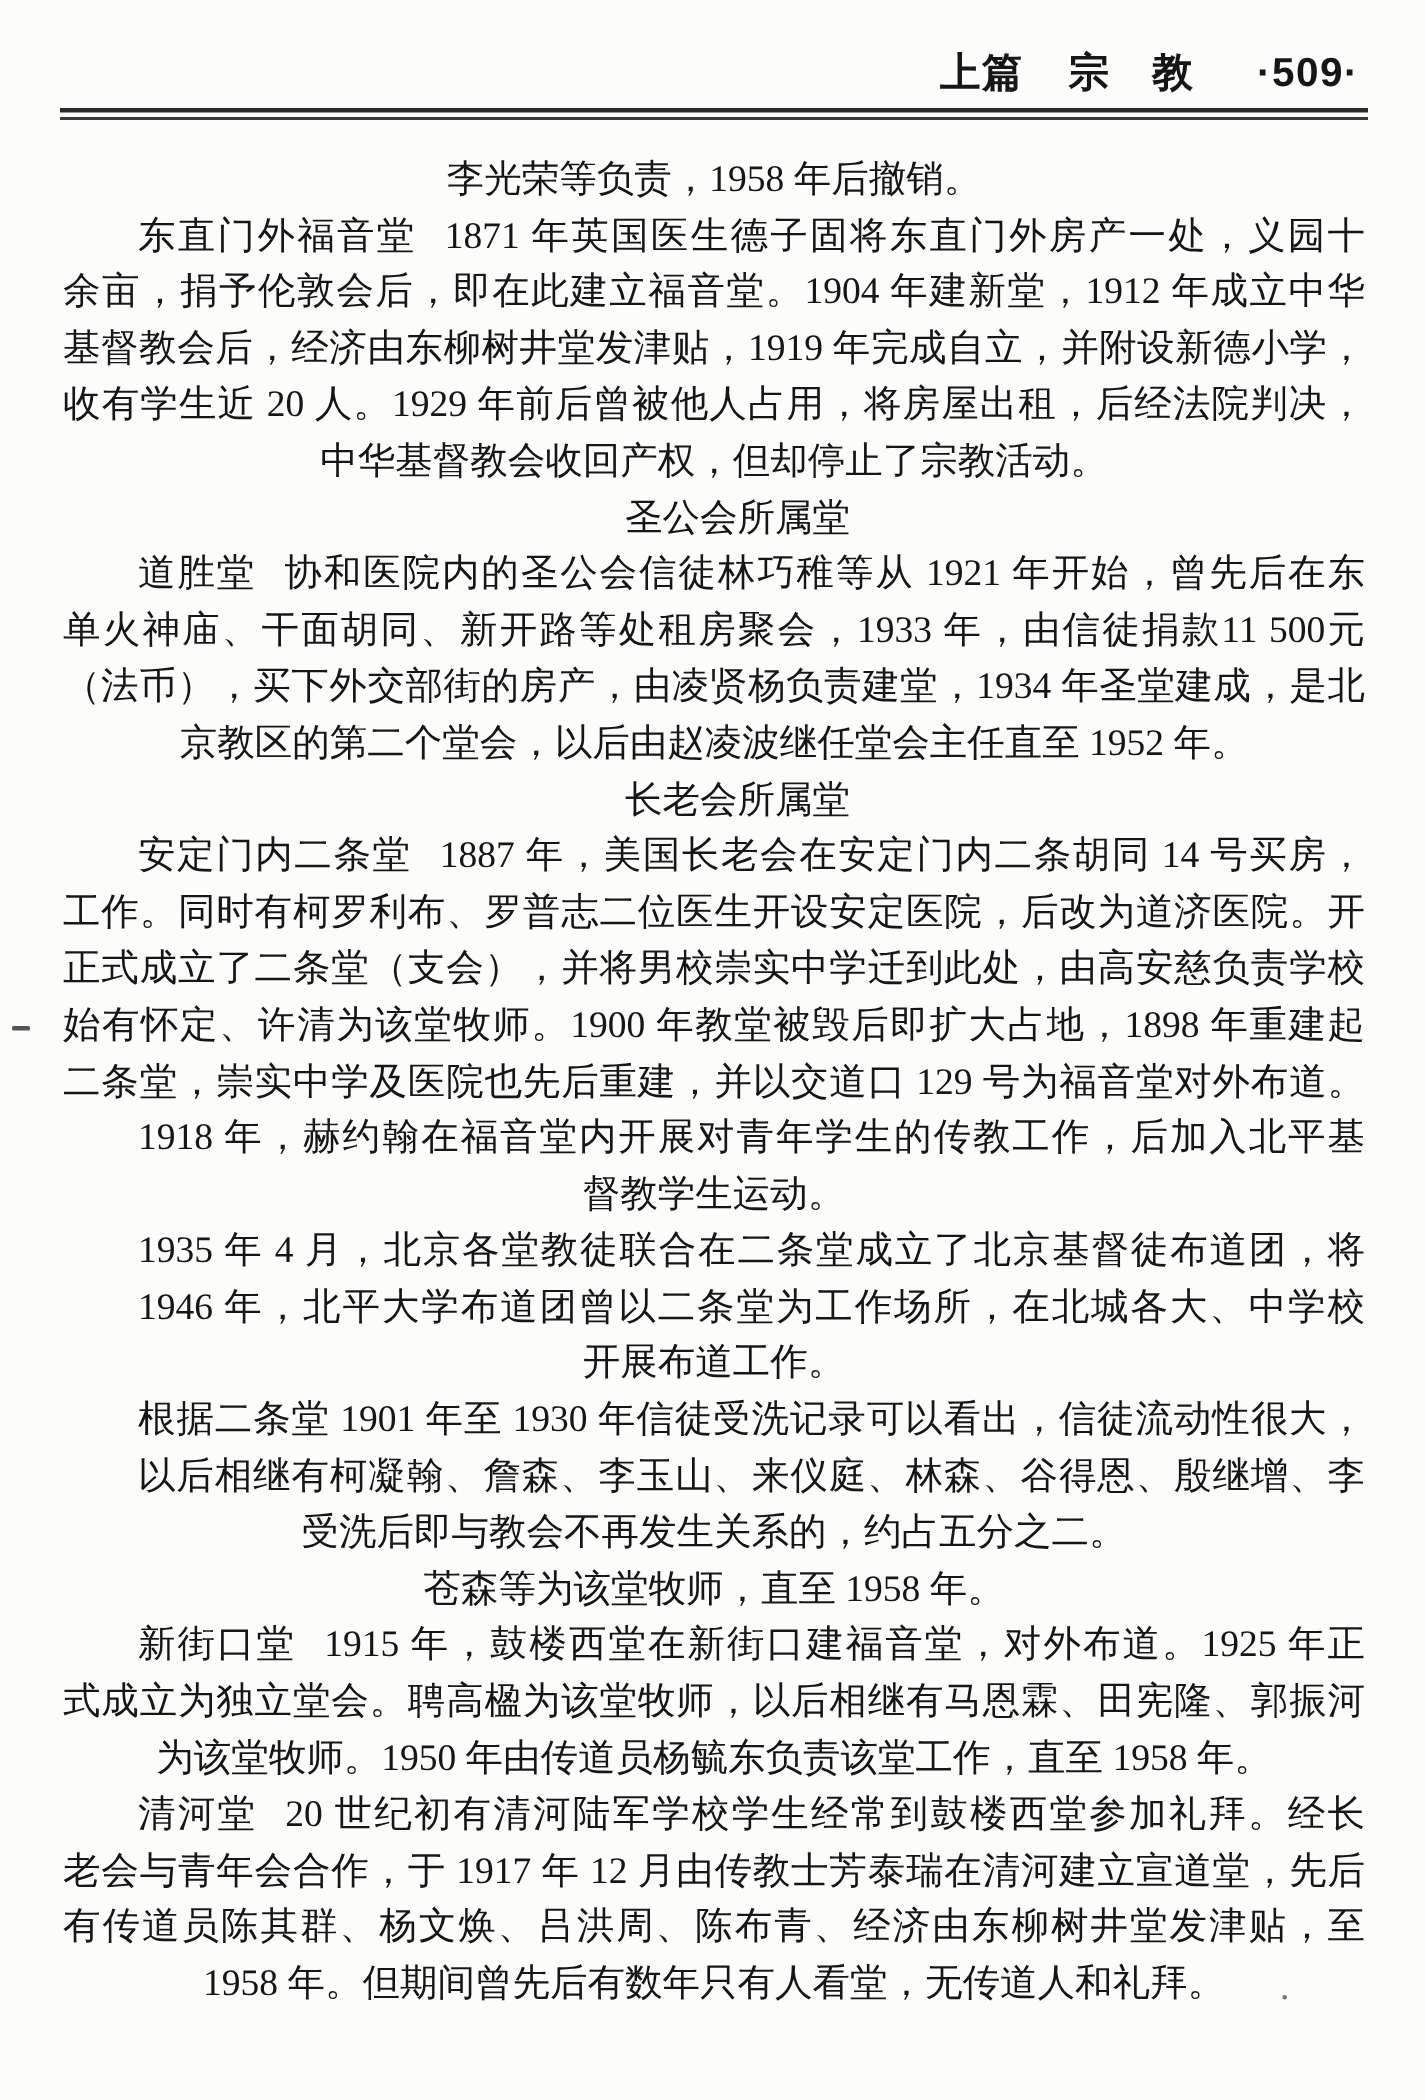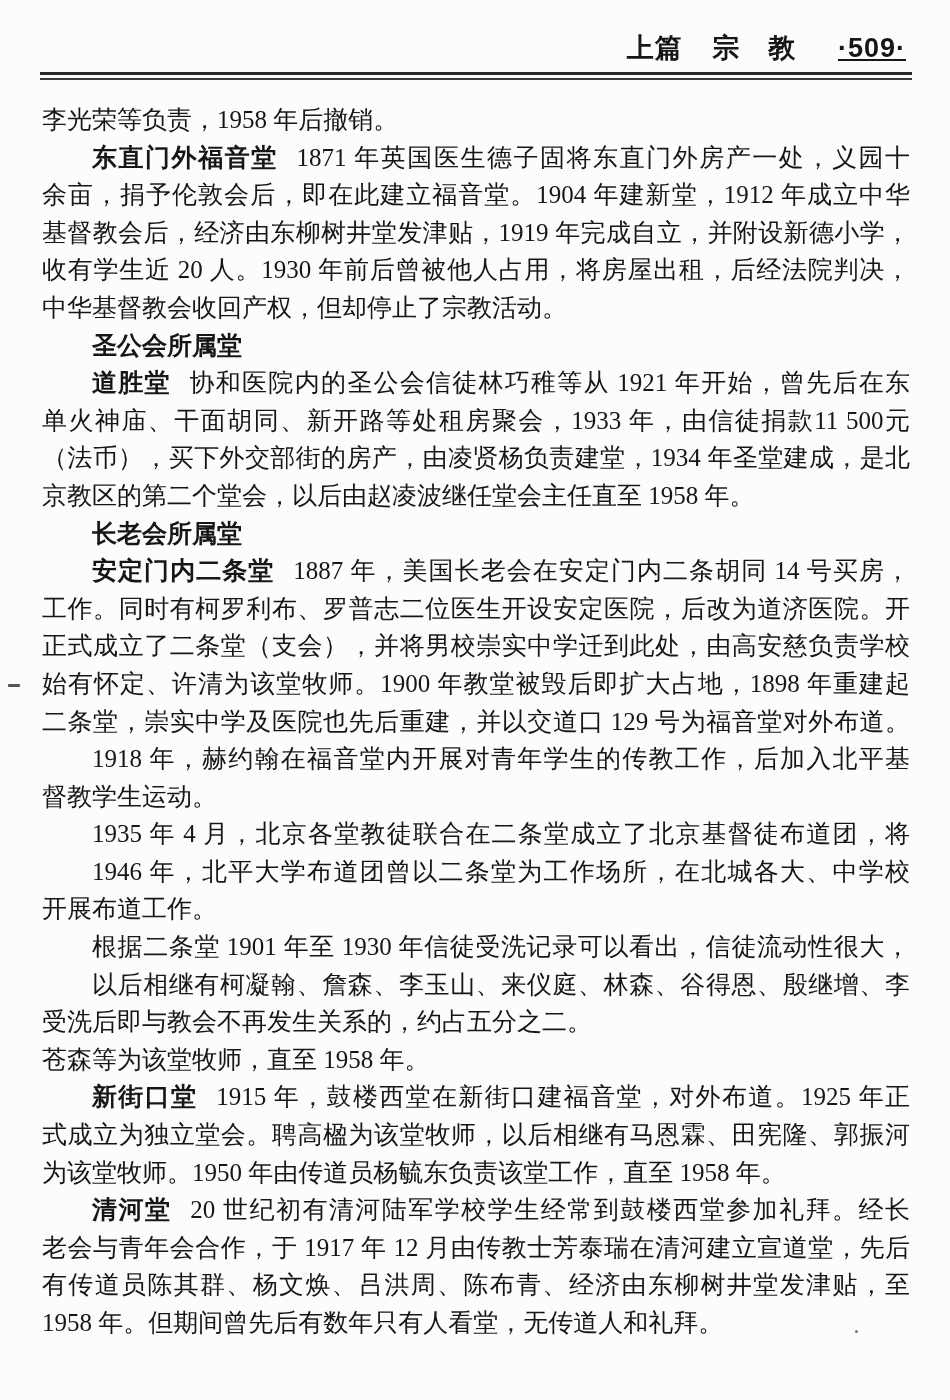--- a/index.html
+++ b/index.html
@@ -19,42 +19,42 @@
     position:absolute;top:30px;left:40px;right:44px;
     text-align:right;
     font-size:27px;font-weight:bold;
     letter-spacing:1px;
     white-space:nowrap;
   }
   .running-head .part{display:inline-block;}
   .rh-section{margin-right:22px;}
   .rh-ch1{margin-right:20px;}
   .rh-ch2{margin-right:34px;}
-  .rh-page{font-family:"Liberation Sans","DejaVu Sans",sans-serif;font-weight:bold;text-decoration:underline;}
+  .rh-page{font-family:"Liberation Sans","DejaVu Sans",sans-serif;font-weight:bold;}
   
   .header-rule{
     position:absolute;top:72px;left:40px;right:38px;height:3px;
     border-top:3px solid #2a2a2a;
     border-bottom:2px solid #3a3a3a;
   }
   
   .body-text{
     position:absolute;top:101px;left:42px;right:40px;
   }
   .bline{
     height:37.6px;line-height:37.6px;
     font-size:25px;
     white-space:normal;overflow:hidden;
-    text-align:left;
+    text-align:center;
   }
   .bline.j{text-align:justify;text-align-last:justify;}
   .bline.ind{text-indent:2em;}
   .bline b{
     font-family:"Liberation Sans","DejaVu Sans",sans-serif;
-    font-weight:bold;
+    font-weight:normal;
     margin-right:0.75em;
   }
   
   .artifact-dash{
     position:absolute;left:8px;top:684px;width:12px;height:3px;
     background:#555;border-radius:1px;
   }
   .speck{position:absolute;width:3px;height:3px;background:#777;border-radius:50%;}
 </style>
 </head>
@@ -69,27 +69,27 @@
     <span class="part rh-page">·509·</span>
   </div>
 
   <div class="header-rule"></div>
 
   <div class="body-text">
       <div class="bline">李光荣等负责，1958 年后撤销。</div>
       <div class="bline ind j"><b>东直门外福音堂</b>1871 年英国医生德子固将东直门外房产一处，义园十</div>
       <div class="bline j">余亩，捐予伦敦会后，即在此建立福音堂。1904 年建新堂，1912 年成立中华</div>
       <div class="bline j">基督教会后，经济由东柳树井堂发津贴，1919 年完成自立，并附设新德小学，</div>
-      <div class="bline j">收有学生近 20 人。1930 年前后曾被他人占用，将房屋出租，后经法院判决，</div>
+      <div class="bline j">收有学生近 20 人。1929 年前后曾被他人占用，将房屋出租，后经法院判决，</div>
       <div class="bline">中华基督教会收回产权，但却停止了宗教活动。</div>
       <div class="bline ind"><b>圣公会所属堂</b></div>
       <div class="bline ind j"><b>道胜堂</b>协和医院内的圣公会信徒林巧稚等从 1921 年开始，曾先后在东</div>
       <div class="bline j">单火神庙、干面胡同、新开路等处租房聚会，1933 年，由信徒捐款11 500元</div>
       <div class="bline j">（法币），买下外交部街的房产，由凌贤杨负责建堂，1934 年圣堂建成，是北</div>
-      <div class="bline">京教区的第二个堂会，以后由赵凌波继任堂会主任直至 1958 年。</div>
+      <div class="bline">京教区的第二个堂会，以后由赵凌波继任堂会主任直至 1952 年。</div>
       <div class="bline ind"><b>长老会所属堂</b></div>
       <div class="bline ind j"><b>安定门内二条堂</b>1887 年，美国长老会在安定门内二条胡同 14 号买房，</div>
       <div class="bline j">工作。同时有柯罗利布、罗普志二位医生开设安定医院，后改为道济医院。开</div>
       <div class="bline j">正式成立了二条堂（支会），并将男校崇实中学迁到此处，由高安慈负责学校</div>
       <div class="bline j">始有怀定、许清为该堂牧师。1900 年教堂被毁后即扩大占地，1898 年重建起</div>
       <div class="bline j">二条堂，崇实中学及医院也先后重建，并以交道口 129 号为福音堂对外布道。</div>
       <div class="bline ind j">1918 年，赫约翰在福音堂内开展对青年学生的传教工作，后加入北平基</div>
       <div class="bline">督教学生运动。</div>
       <div class="bline ind j">1935 年 4 月，北京各堂教徒联合在二条堂成立了北京基督徒布道团，将</div>
       <div class="bline ind j">1946 年，北平大学布道团曾以二条堂为工作场所，在北城各大、中学校</div>

